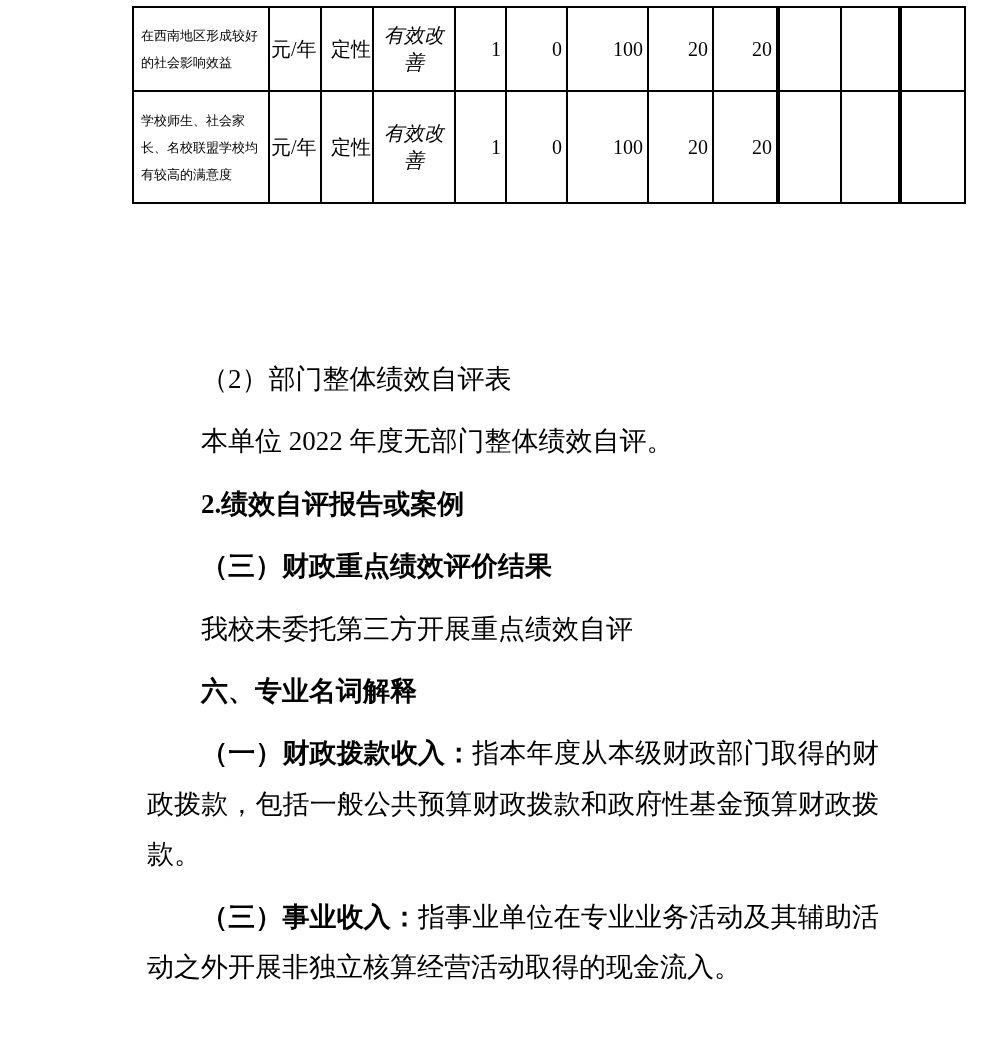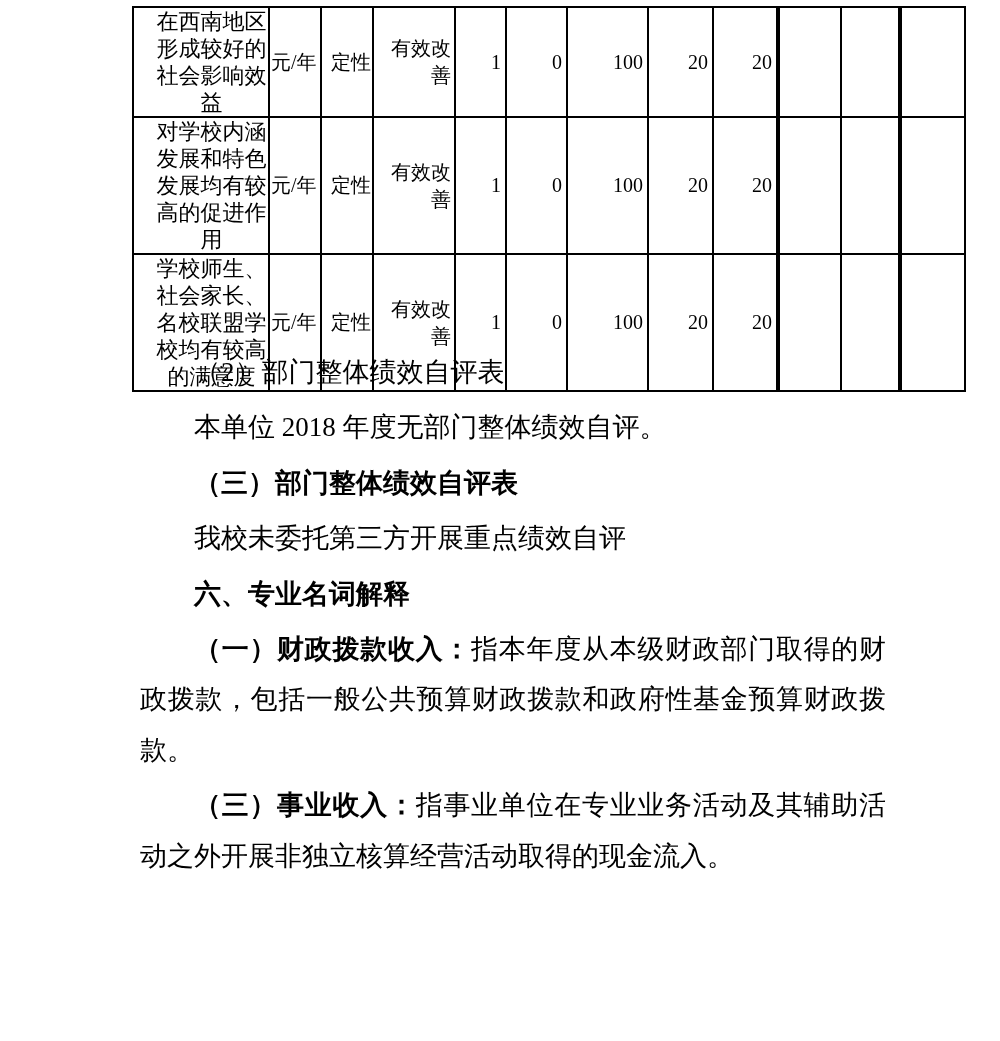--- a/index.html
+++ b/index.html
@@ -28,40 +28,40 @@
   }
   table.perf td {
     border: 2px solid #000000;
     vertical-align: middle;
     font-size: 20px;
     line-height: 27px;
     padding: 0 3px;
     overflow: hidden;
     word-break: break-all;
   }
-  table.perf td.c0 { text-align: center;  padding: 0 1px 0 22px; font-size: 22px; }
+  table.perf td.c0 { text-align: left;  padding: 0 1px 0 7px; font-size: 13px; }
   table.perf td.c1 { text-align: left;  padding: 12px 1px; border-radius: 7px; }
   table.perf td.c2 { text-align: right;  padding: 0 1px; }
-  table.perf td.c3 { text-align: right; }
+  table.perf td.c3 { text-align: center; font-style: italic; }
   table.perf td.c4, table.perf td.c5, table.perf td.c6,
   table.perf td.c7, table.perf td.c8 { text-align: right; padding: 0 4px 0 1px; }
   table.perf td.thick-right { border-right-width: 4px; }
 
   
   .doc-body {
     position: absolute;
     left: 135px;
     top: 342px;
     width: 756px;
     font-size: 27px;
     line-height: 50.4px;
     color: #000000;
   }
   .doc-body p {
-    margin: 5px;
+    margin: 12px;
     text-indent: 2em;
     text-align: justify;
     text-align-last: left;
     font-family: "Liberation Serif", "DejaVu Serif", serif;
   }
   .doc-body p.hei {
     font-family: Liberation Serif, serif;
   }
   .doc-body span.b { font-weight: bold; }
 </style>
@@ -93,54 +93,41 @@
           <td class="c3">有效改善</td>
           <td class="c4">1</td>
           <td class="c5">0</td>
           <td class="c6">100</td>
           <td class="c7">20</td>
           <td class="c8 thick-right">20</td>
           <td class="c9"></td>
           <td class="c10 thick-right"></td>
           <td class="c11"></td>
         </tr>
-        <tr style="height: 84px;">
-          <td class="c0">对学校内涵发展和特色发展均有较高的促进作用</td>
-          <td class="c1">元/年</td>
-          <td class="c2">定性</td>
-          <td class="c3">有效改善</td>
-          <td class="c4">1</td>
-          <td class="c5">0</td>
-          <td class="c6">100</td>
-          <td class="c7">20</td>
-          <td class="c8 thick-right">20</td>
-          <td class="c9"></td>
-          <td class="c10 thick-right"></td>
-          <td class="c11"></td>
-        </tr>
         <tr style="height: 112px; margin-top: 36px;">
           <td class="c0">学校师生、社会家长、名校联盟学校均有较高的满意度</td>
           <td class="c1">元/年</td>
           <td class="c2">定性</td>
           <td class="c3">有效改善</td>
           <td class="c4">1</td>
           <td class="c5">0</td>
           <td class="c6">100</td>
           <td class="c7">20</td>
           <td class="c8 thick-right">20</td>
           <td class="c9"></td>
           <td class="c10 thick-right"></td>
           <td class="c11"></td>
         </tr>
       </tbody>
   </table>
 
   <div class="doc-body">
       <p class="kai"><span>（2）部门整体绩效自评表</span></p>
-      <p class="kai"><span>本单位 2018 年度无部门整体绩效自评。</span></p>
-      <p class="kai"><span class="b">（三）部门整体绩效自评表</span></p>
+      <p class="kai"><span>本单位 2022 年度无部门整体绩效自评。</span></p>
+      <p class="kai"><span class="b">2.绩效自评报告或案例</span></p>
+      <p class="kai"><span class="b">（三）财政重点绩效评价结果</span></p>
       <p class="kai"><span>我校未委托第三方开展重点绩效自评</span></p>
       <p class="hei"><span class="b">六、专业名词解释</span></p>
       <p class="kai"><span class="b">（一）财政拨款收入：</span><span>指本年度从本级财政部门取得的财政拨款，包括一般公共预算财政拨款和政府性基金预算财政拨款。</span></p>
       <p class="kai"><span class="b">（三）事业收入：</span><span>指事业单位在专业业务活动及其辅助活动之外开展非独立核算经营活动取得的现金流入。</span></p>
     </div>
 
 </div>
 
 </body></html>

